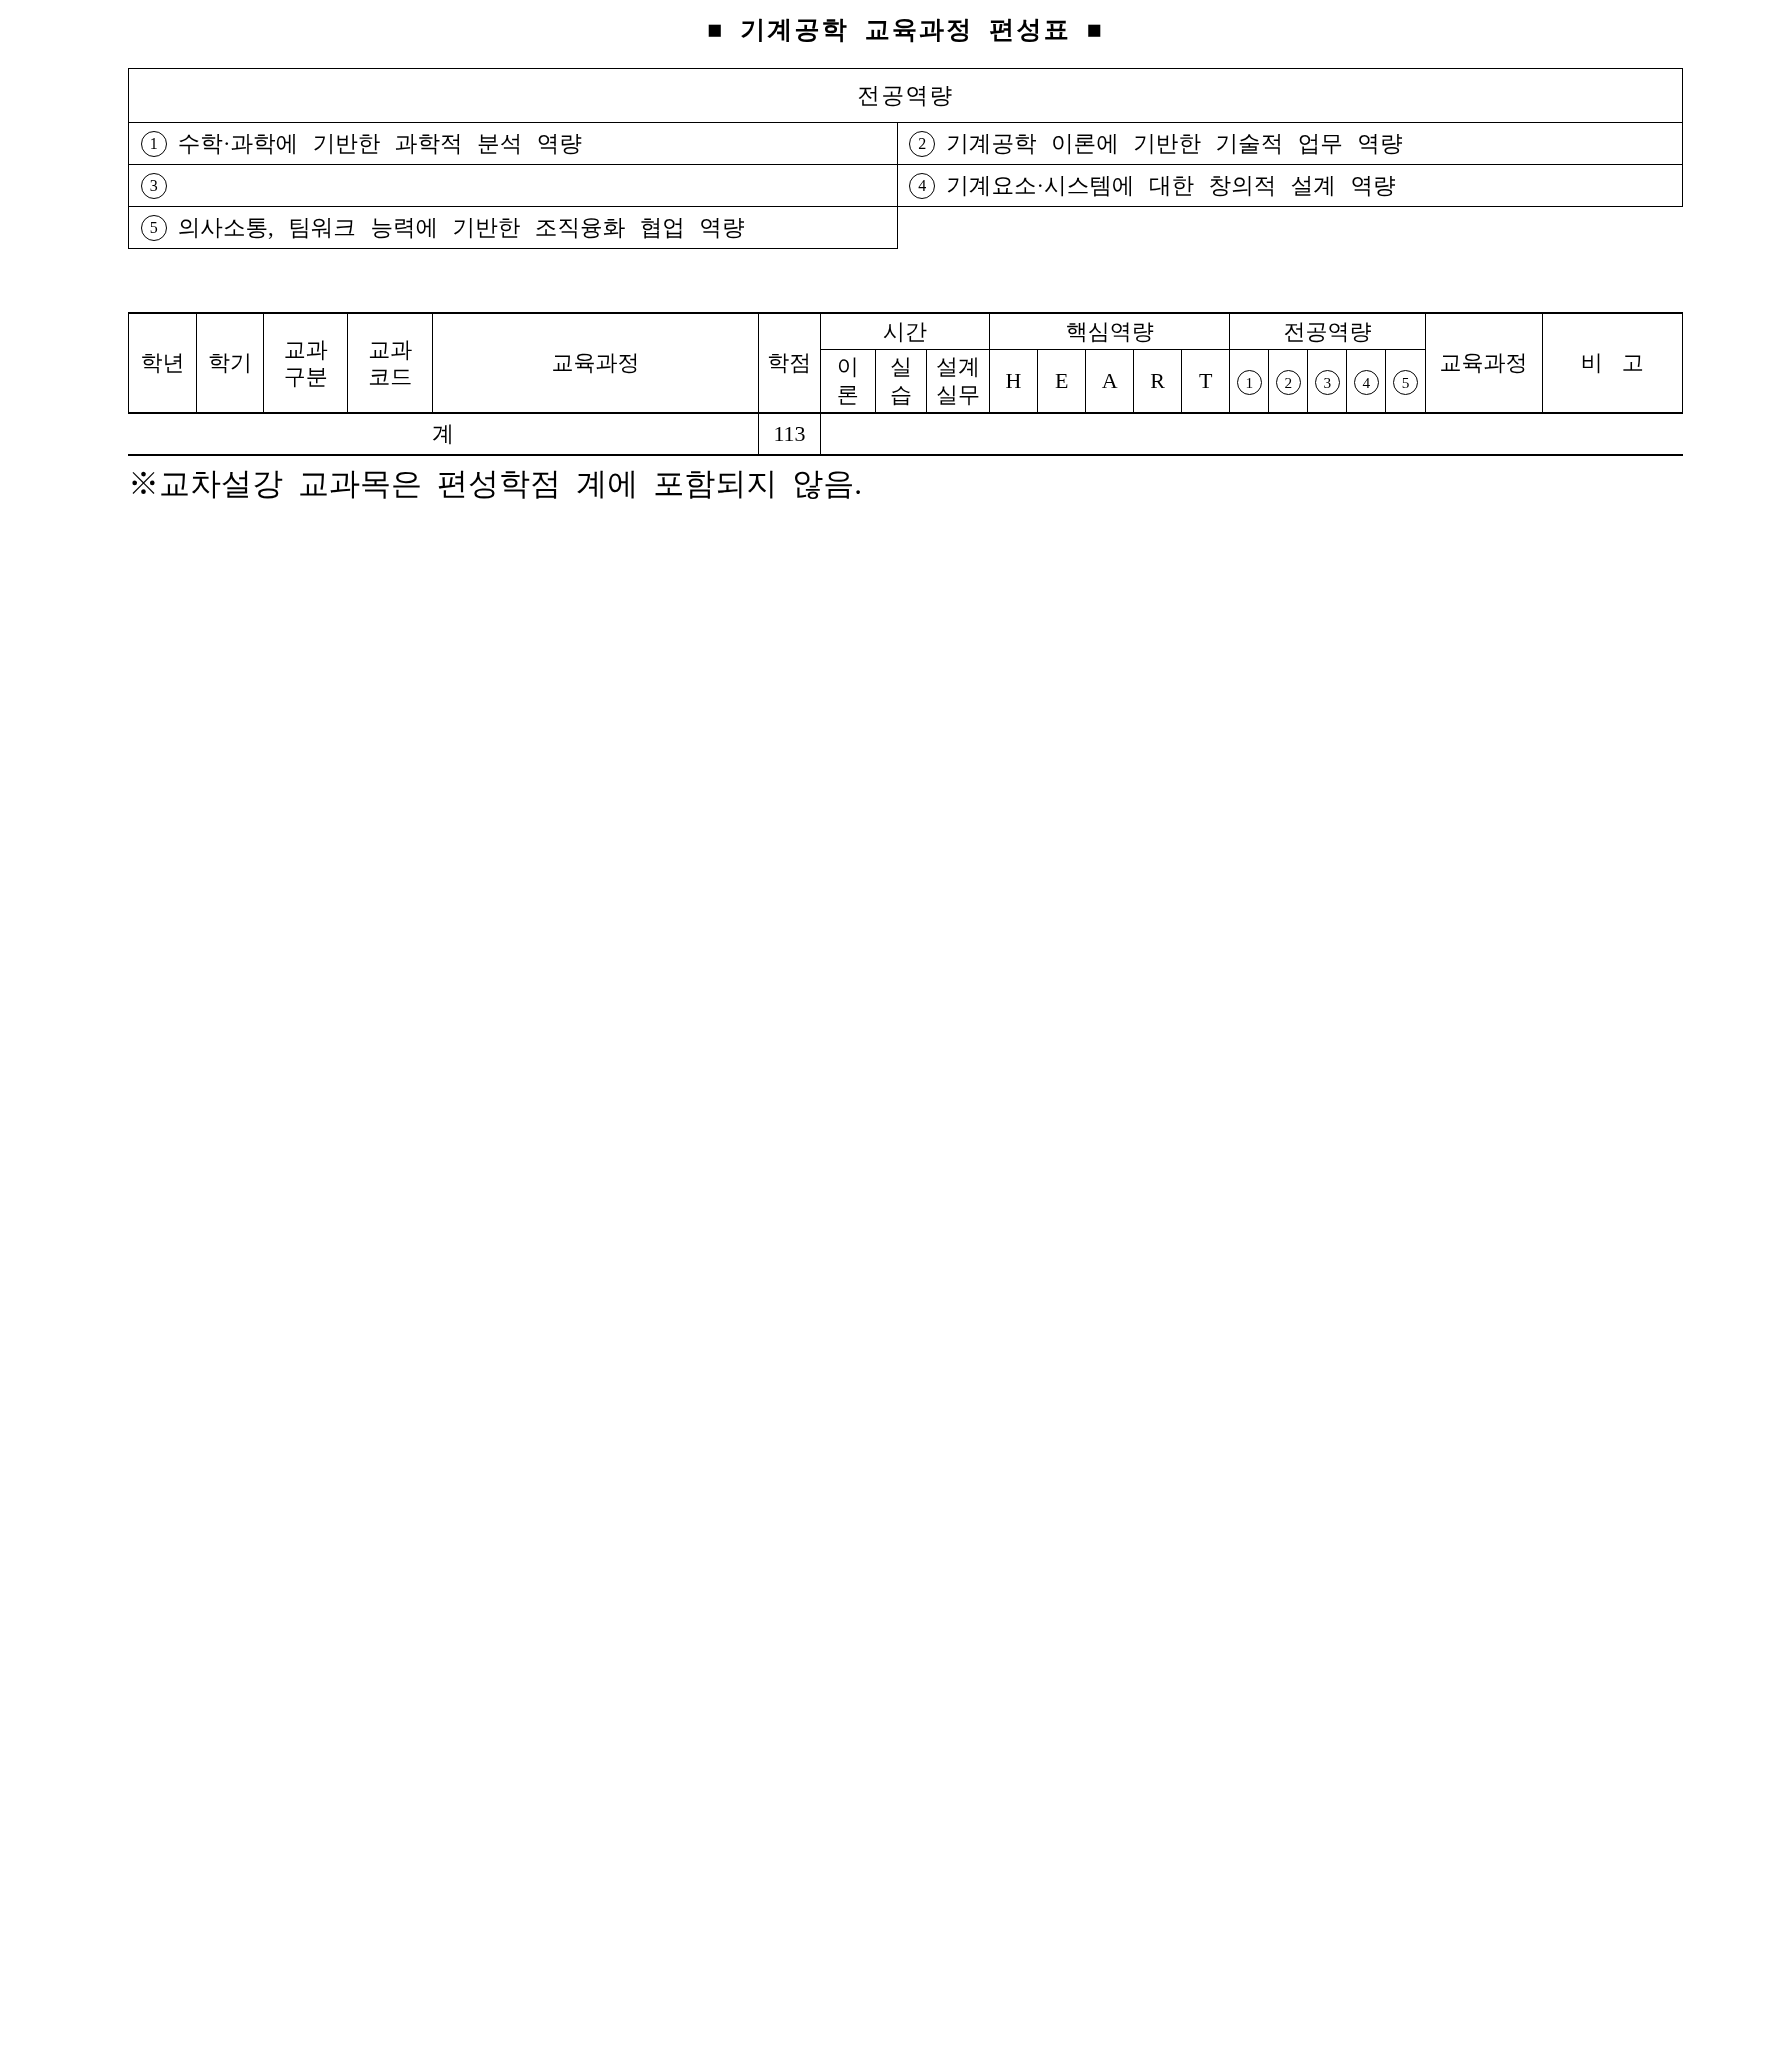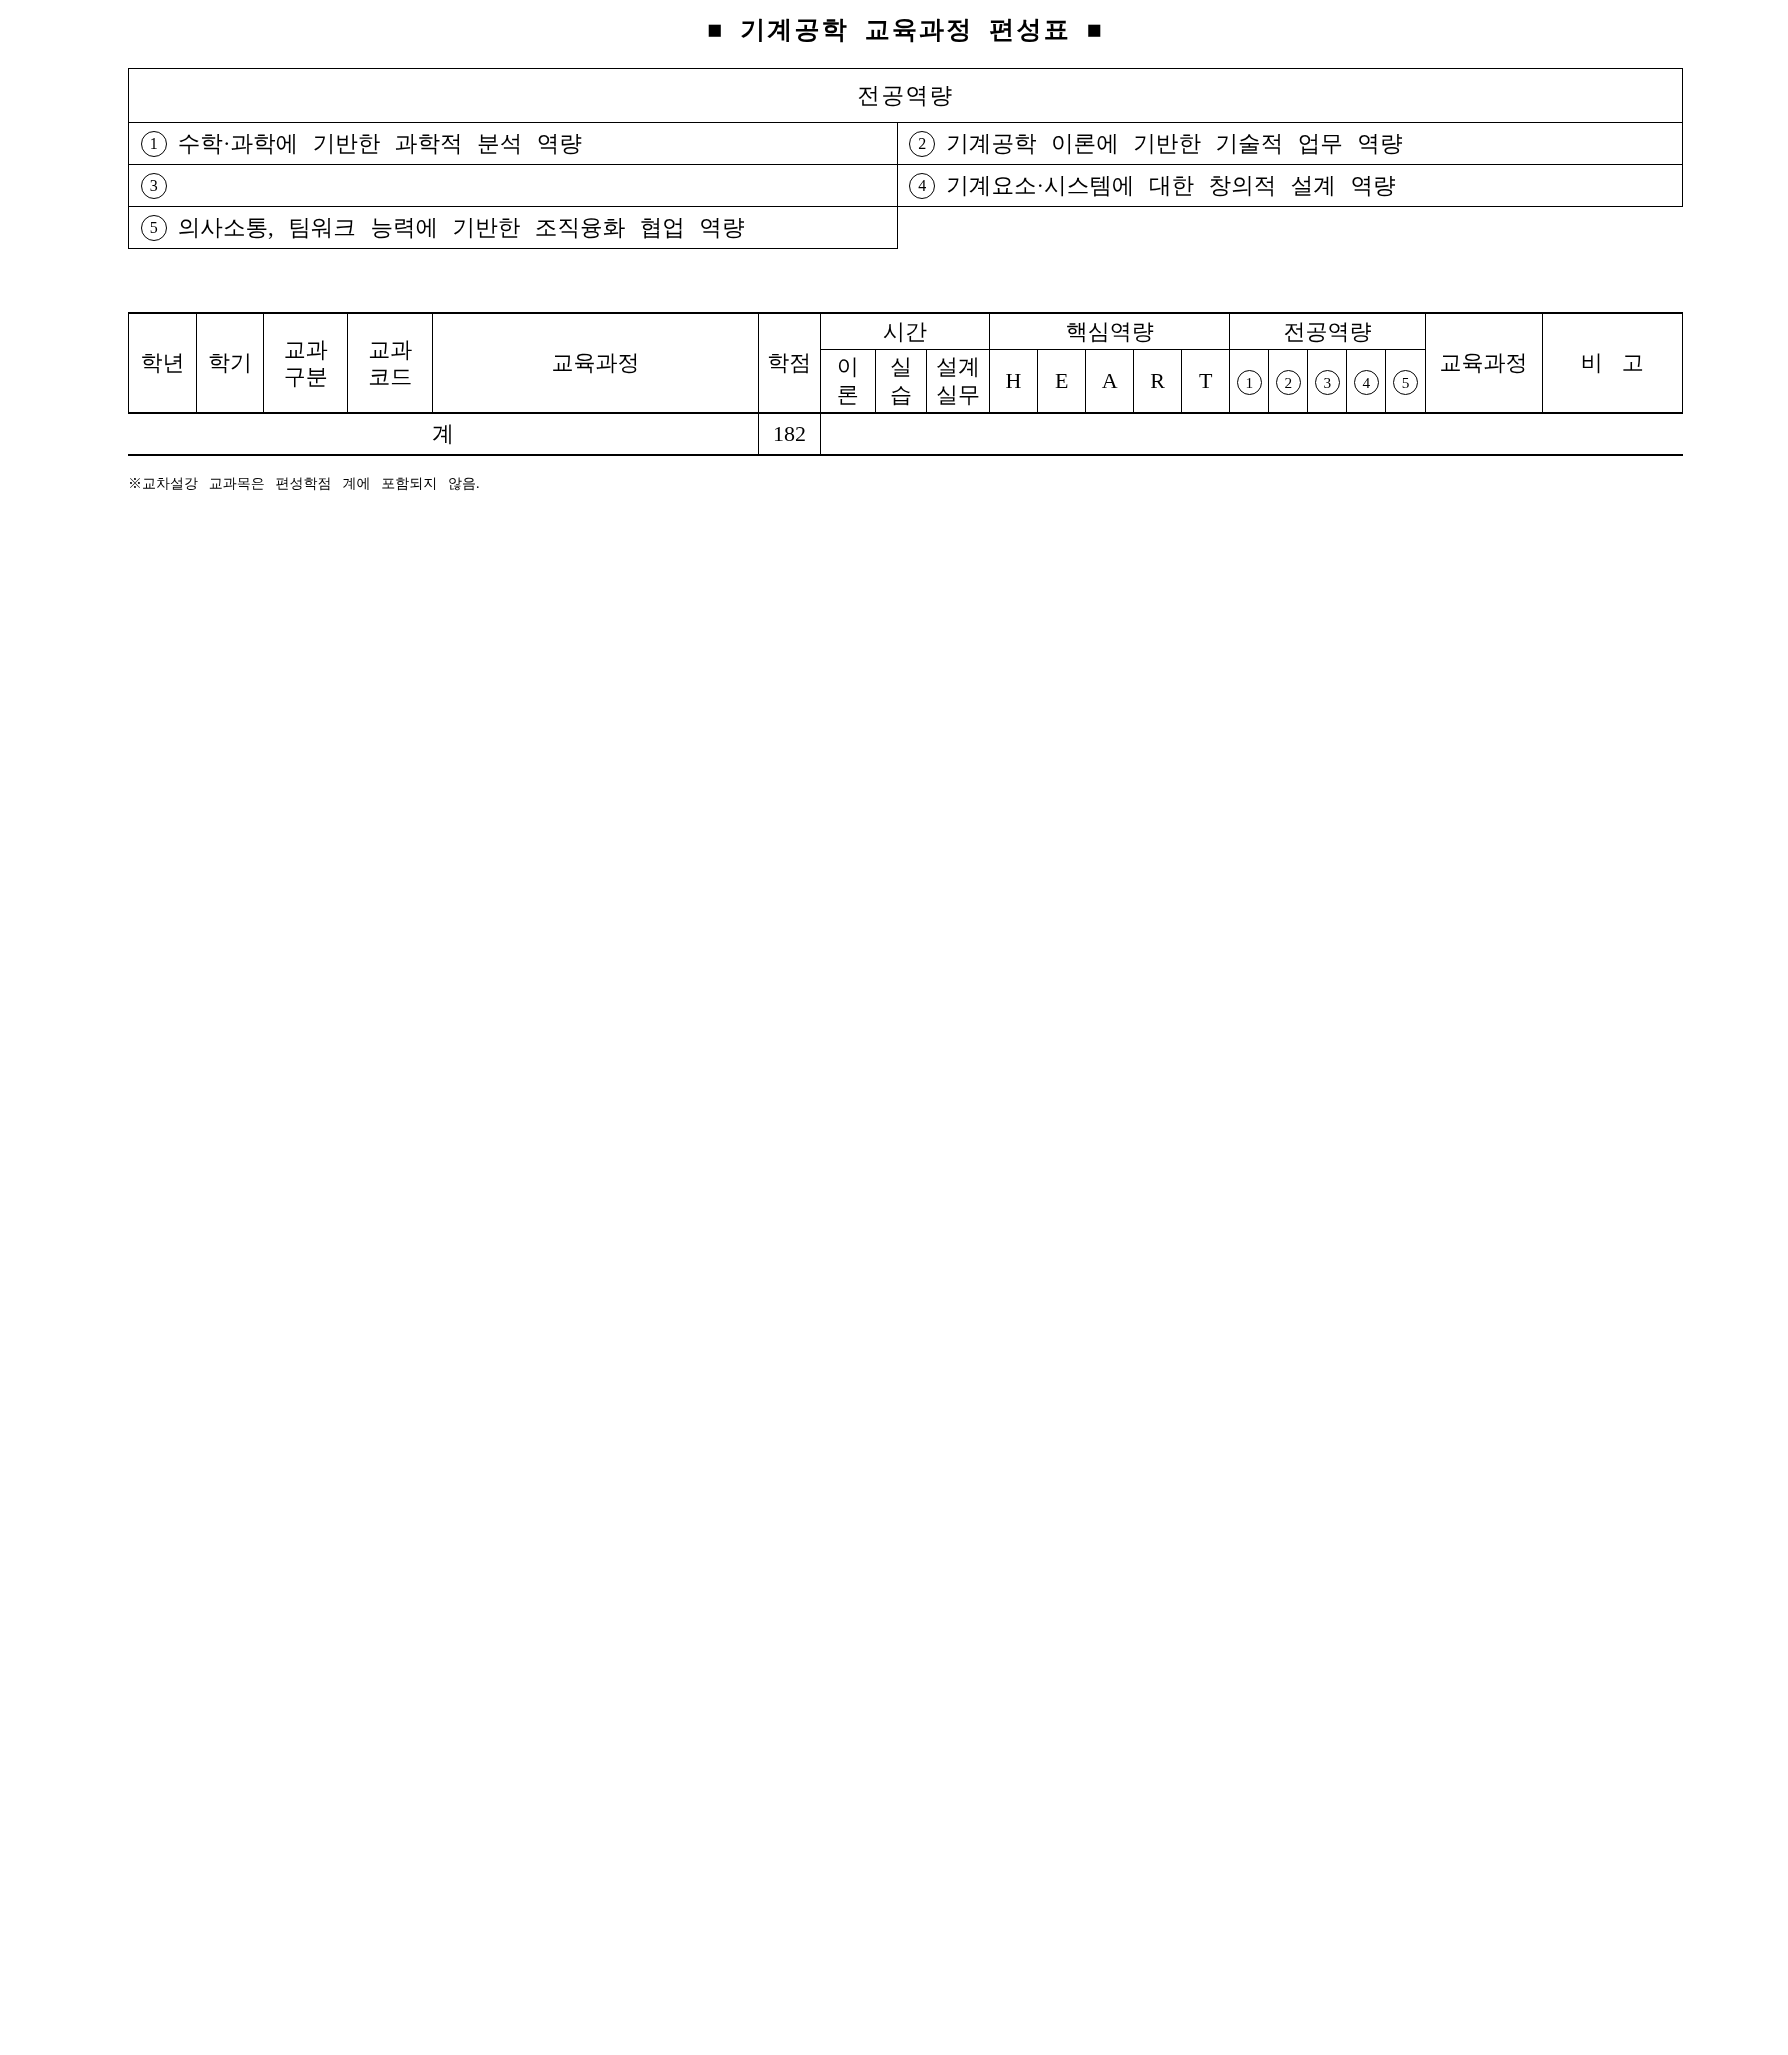--- a/index.html
+++ b/index.html
@@ -62,21 +62,21 @@
   .total-label {
     position:absolute; left:0; top:0; width:630px; height:100%;
     display:flex; align-items:center; justify-content:center;
   }
   .total-value {
     position:absolute; left:630px; top:0; width:63px; height:100%; box-sizing:border-box;
     border-left:0.7px solid #000; border-right:0.7px solid #000;
     display:flex; align-items:center; justify-content:center;
   }
 
-  .footnote { margin-top:19px; font-size:14px; word-spacing:7.3px; }
+  .footnote { margin-top:7px; font-size:31px; word-spacing:7.3px; }
 </style>
 </head>
 <body>
 
 <div class="content">
 
   <div class="doc-title">■ 기계공학 교육과정 편성표 ■</div>
 
   <div class="comp-box">
     <div class="comp-header">전공역량</div>
@@ -164,19 +164,19 @@
         <th><span class="circ small">3</span></th>
         <th><span class="circ small">4</span></th>
         <th><span class="circ small">5</span></th>
       </tr>
     </thead>
     <tbody id="rows"></tbody>
   </table>
 
   <div class="total-row">
     <span class="total-label">계</span>
-    <span class="total-value">182</span>
+    <span class="total-value">113</span>
   </div>
 
   <div class="footnote">※교차설강 교과목은 편성학점 계에 포함되지 않음.</div>
 
 </div>
 
 
 </body></html>

